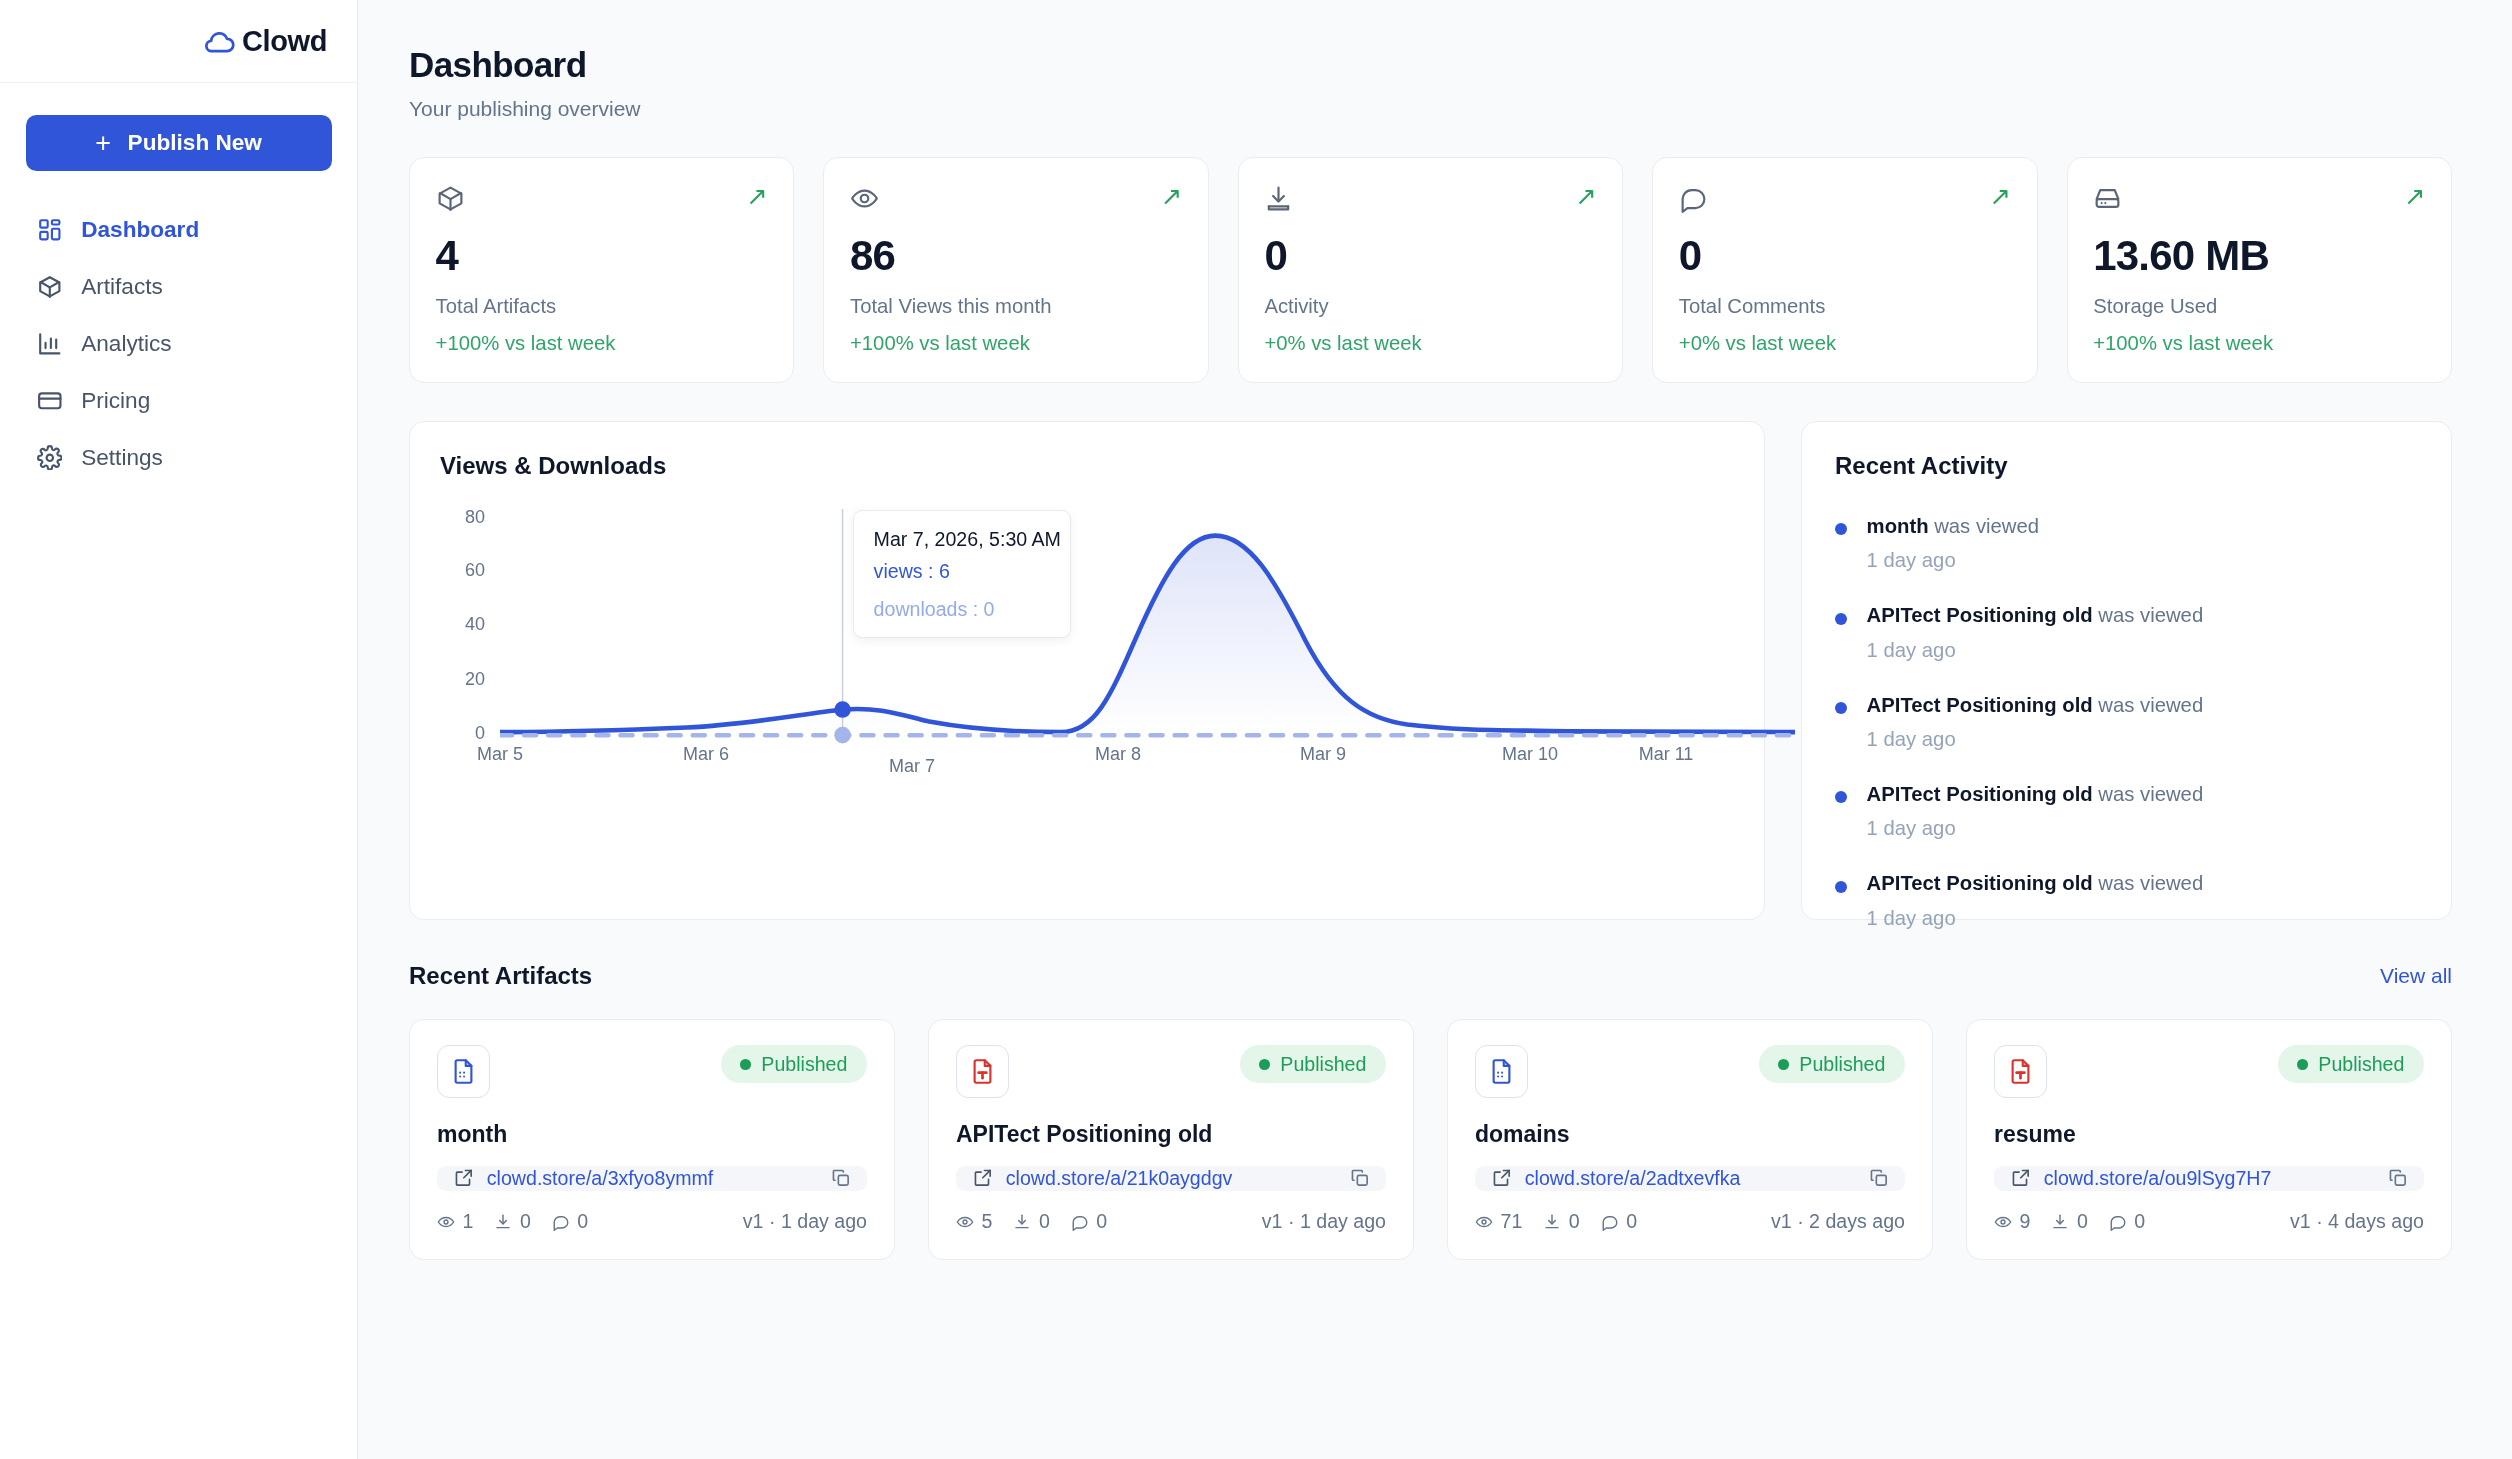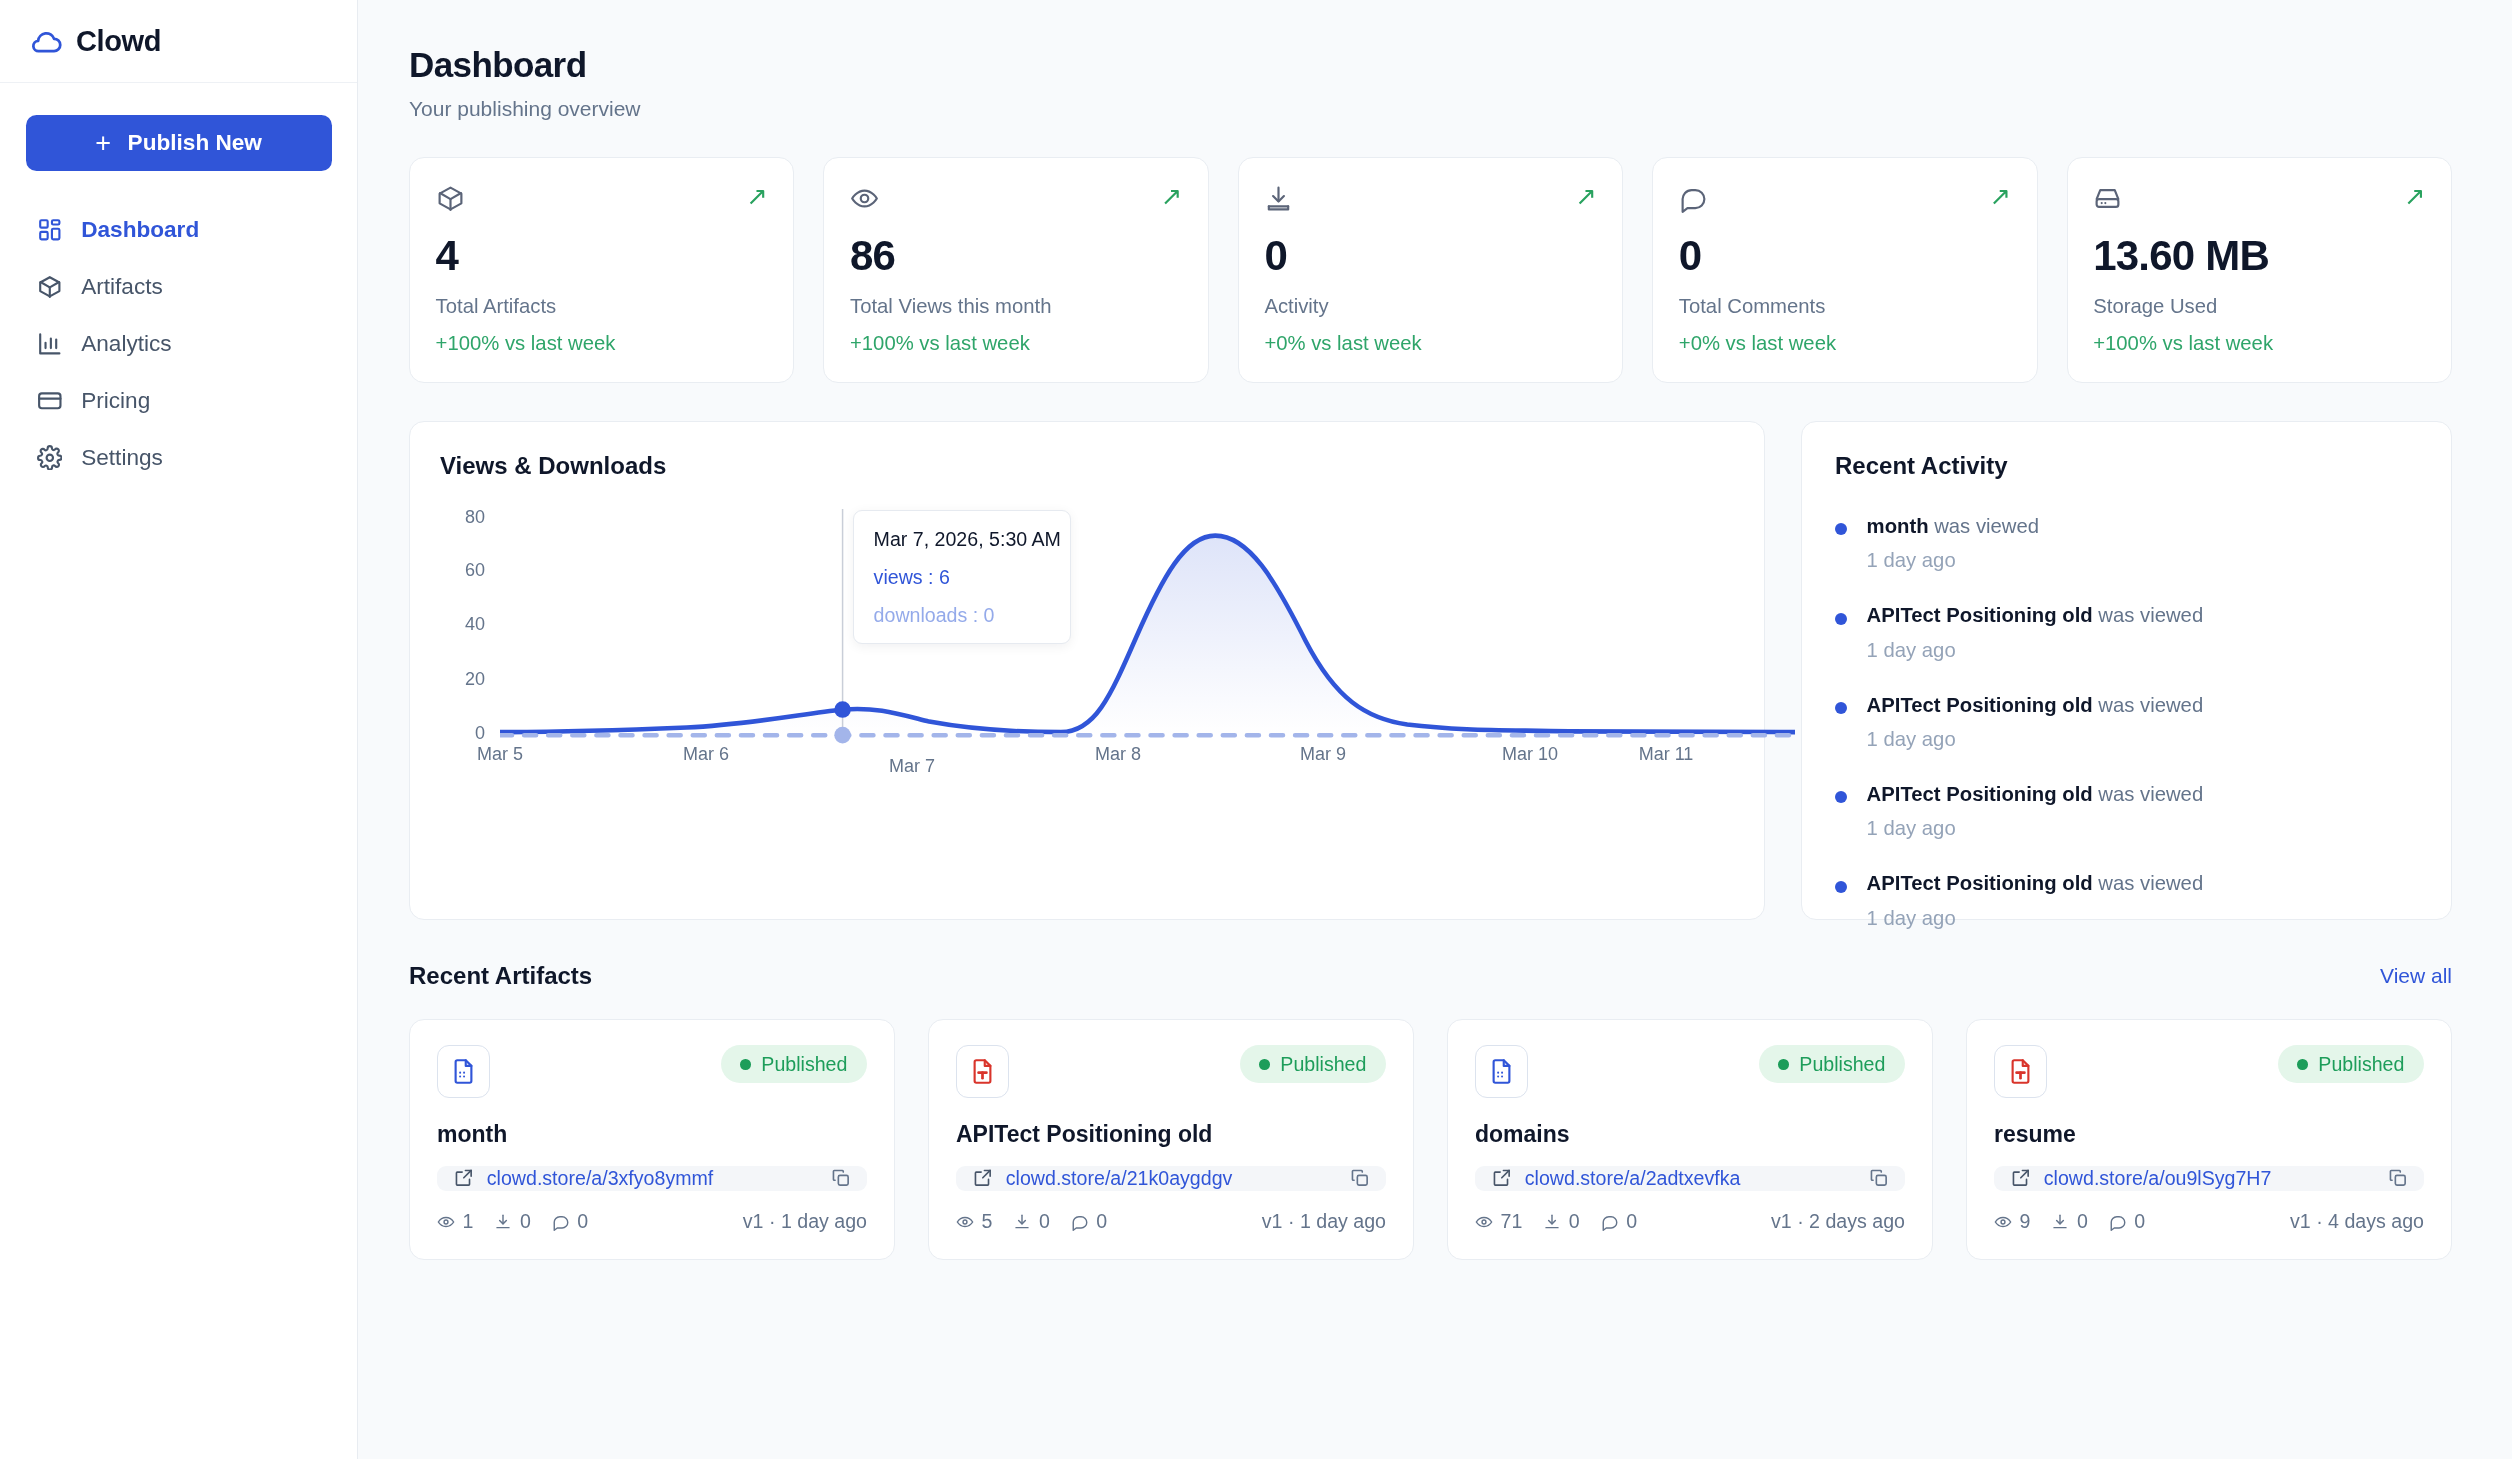--- a/index.html
+++ b/index.html
@@ -14,23 +14,24 @@
 
   
   .sidebar {
     width: 358px; height: 1459px;
     background: #ffffff;
     border-right: 1.5px solid #e8ecf1;
     flex: 0 0 358px;
   }
   .brand {
     height: 83px;
-    display: flex; align-items: center; gap: 13px;
+    display: flex; align-items: center; gap: 6px;
     padding: 8px 30px;
     border-bottom: 1.5px solid #eef1f5;
+    justify-content: flex-end;
   }
   .brand-name { font-size: 29px; font-weight: 700; letter-spacing: -0.4px; color: #0f172a; }
   .publish-btn {
     margin: 32px 25.6px 0 25.6px;
     height: 56px;
     background: #3055d8;
     border-radius: 10.5px;
     color: #fff;
     display: flex; align-items: center; justify-content: center; gap: 16.6px;
     font-size: 22.6px; font-weight: 600;
@@ -154,21 +155,21 @@
   .tooltip {
     position: absolute;
     background: #fff;
     border: 1.5px solid #e6eaf0;
     border-radius: 9px;
     padding: 16.6px 19.6px;
     box-shadow: 0 2.3px 10.5px rgba(15,23,42,0.06);
     width: 218px;
   }
   .tt-title { font-size: 19.6px; color: #0f172a; white-space: nowrap; }
-  .tt-views { font-size: 19.6px; color: #3055d8; margin-top: 15px; }
+  .tt-views { font-size: 19.6px; color: #3055d8; margin-top: 9px; }
   .tt-dl { font-size: 19.6px; color: #94aaea; margin-top: 15px; }
 
   .ax-y { position: absolute; font-size: 18px; color: #64748b; text-align: right; width: 45px; }
   .ax-x { position: absolute; font-size: 18px; color: #64748b; transform: translateX(-50%); text-align: center; }
   svg { display: block; }
 </style>
 </head>
 <body>
 
 <div class="app">

